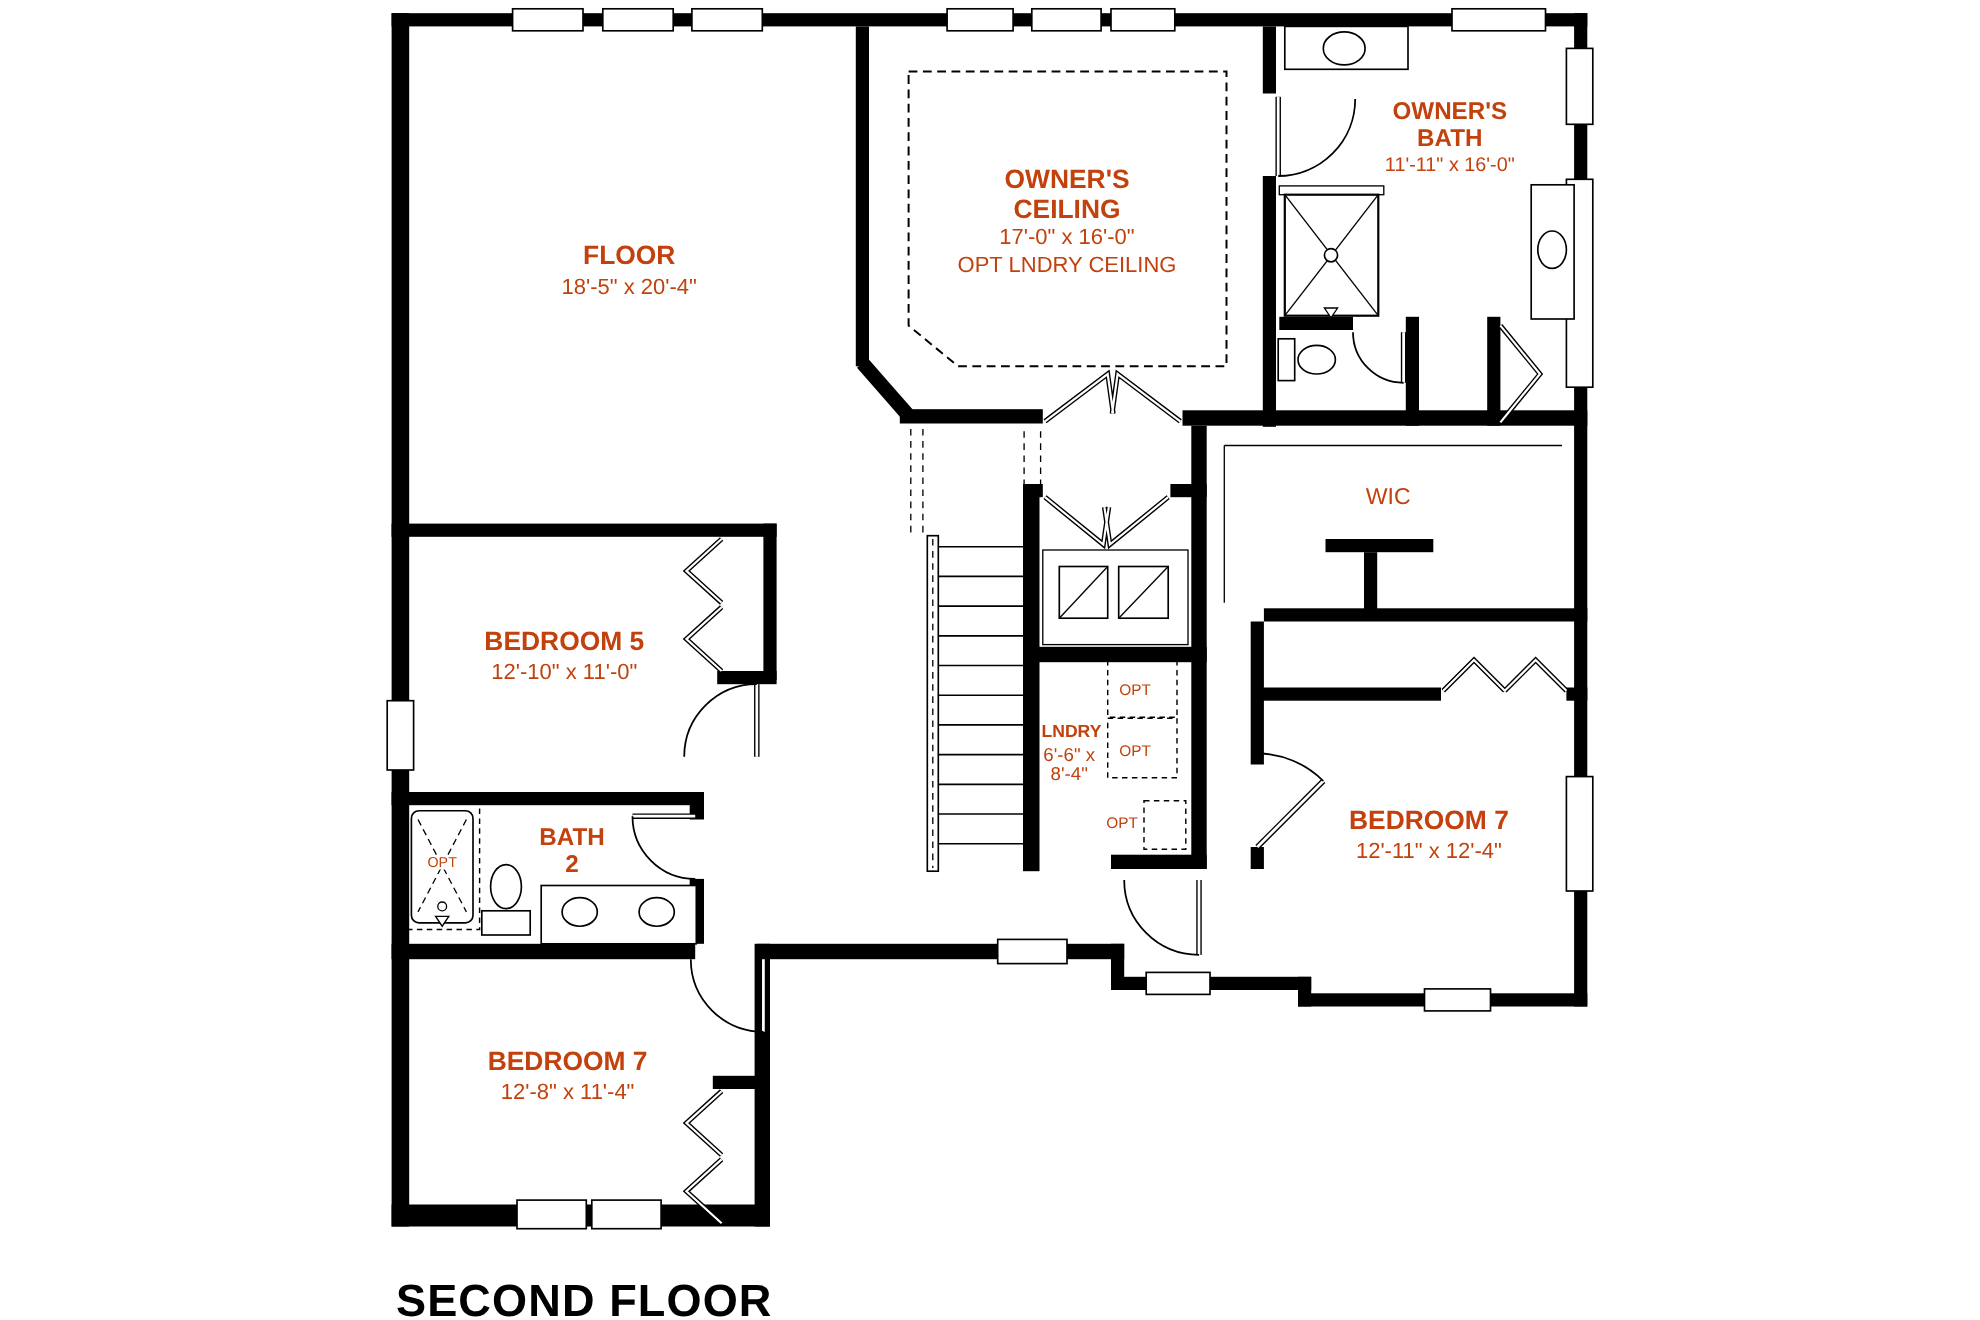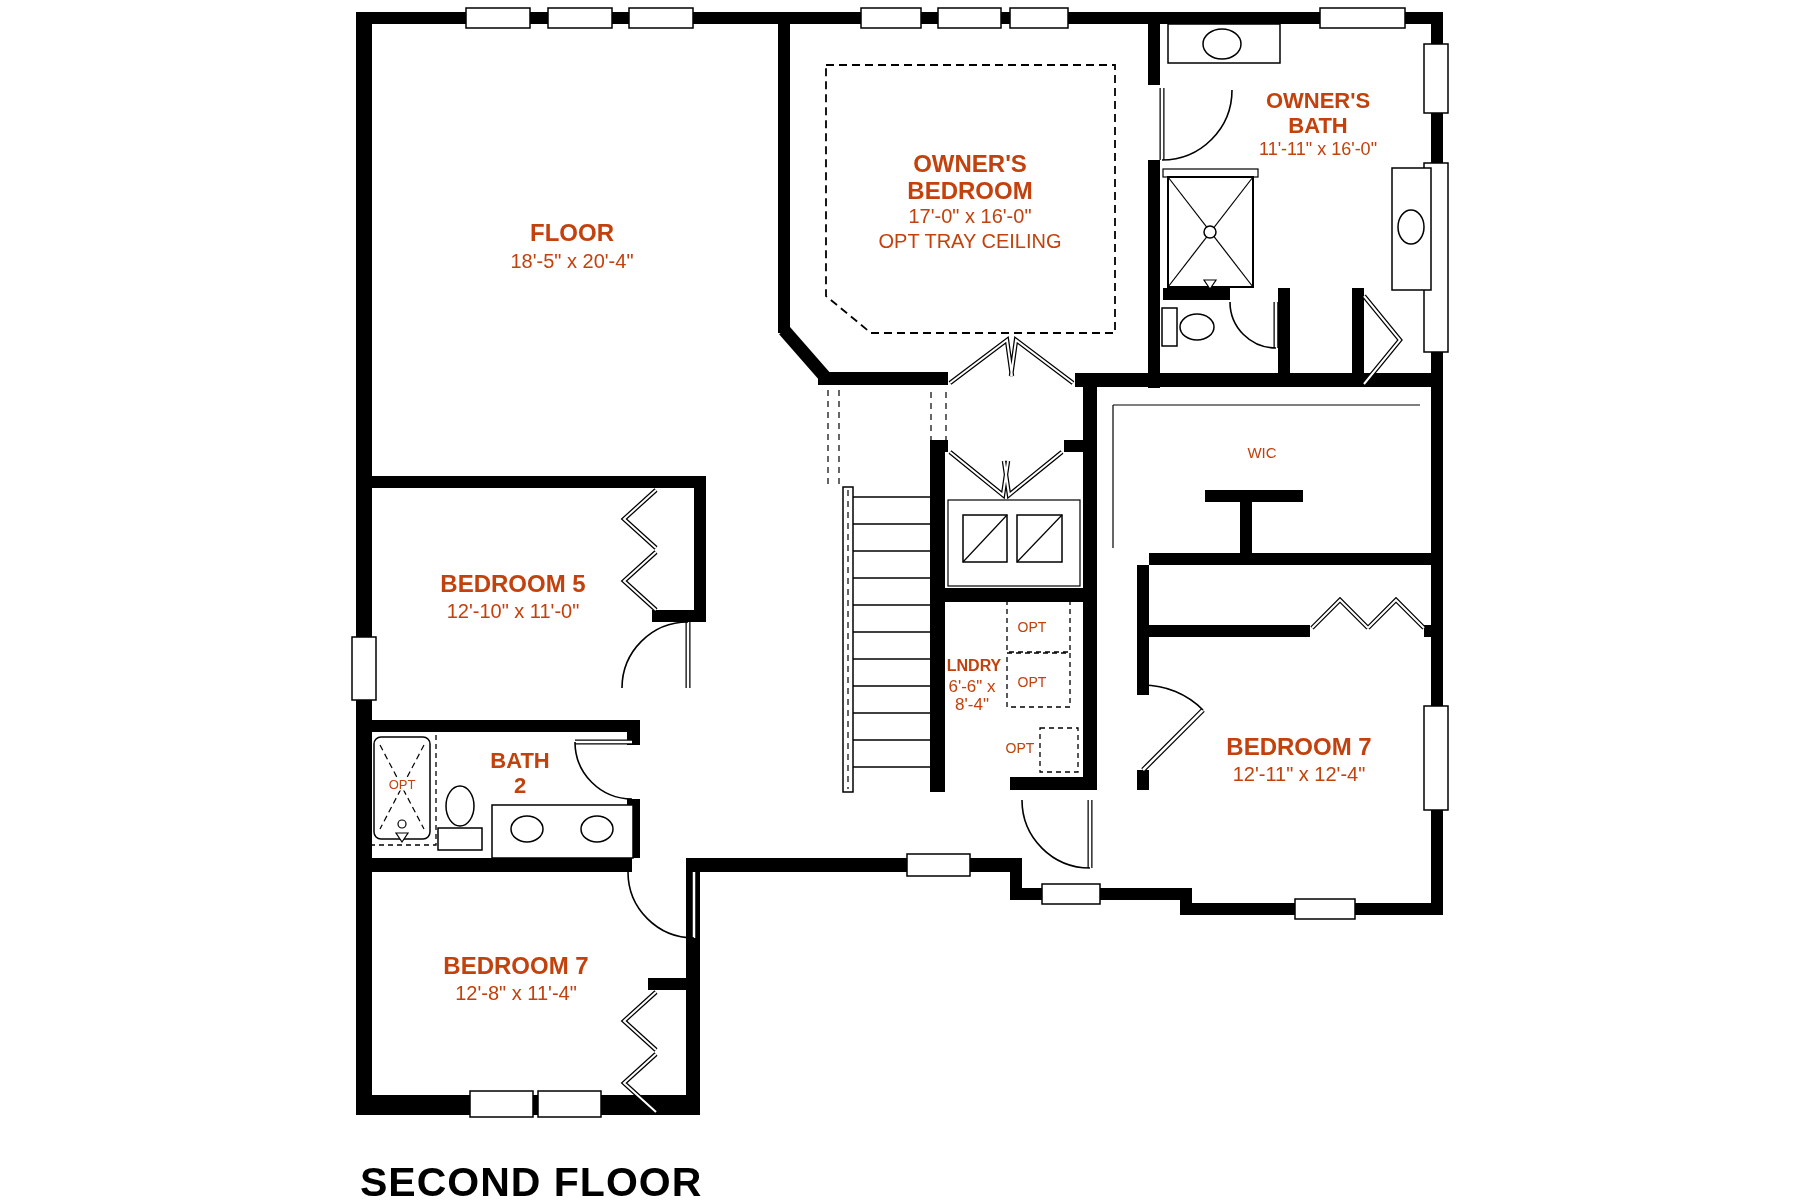--- a/index.html
+++ b/index.html
@@ -3,21 +3,21 @@
 <meta charset="utf-8">
 <style>
   html,body{margin:0;padding:0;background:#ffffff;}
   #stage{position:relative;width:1800px;height:1200px;background:#ffffff;overflow:hidden;
          font-family:"Liberation Sans", sans-serif;color:#000;}
   #plan-svg{position:absolute;left:0;top:0;}
   .lbl{position:absolute;transform:translate(-50%,-50%);white-space:nowrap;text-align:center;
        color:#c2410c;line-height:1;}
   .b{font-weight:bold;}
   .s24{font-size:24px;} .s22{font-size:22px;} .s21{font-size:16px;} .s20{font-size:20px;}
-  .s18{font-size:18px;} .s17{font-size:17px;} .s15{font-size:15px;} .s14{font-size:14px;} .s13{font-size:13px;}
+  .s18{font-size:18px;} .s17{font-size:17px;} .s15{font-size:21px;} .s14{font-size:14px;} .s13{font-size:13px;}
   .whitebg{background:#fff;padding:0 2px;}
   #floor-title{position:absolute;left:360px;top:1140px;font-size:41px;font-weight:bold;letter-spacing:1px;margin-top:19px;}
 </style>
 </head>
 <body>
 
 <div id="stage">
 
 <svg id="plan-svg" width="1800" height="1200" viewBox="0 0 1800 1200">
 
@@ -244,23 +244,23 @@
       <path d="M656,992 L624,1021 L656,1050 M656,1054 L624,1083 L656,1112" stroke="#000" stroke-width="4.5"></path>
       <path d="M656,992 L624,1021 L656,1050 M656,1054 L624,1083 L656,1112" stroke="#fff" stroke-width="2"></path>
     </g>
   </g>
 </svg>
 
   <div class="lbl b s24" style="left:572px;top:233px;">FLOOR</div>
   <div class="lbl s20" style="left:572px;top:261px;">18'-5" x 20'-4"</div>
 
   <div class="lbl b s24" style="left:970px;top:164px;">OWNER'S</div>
-  <div class="lbl b s24" style="left:970px;top:191px;">BEDROOM</div>
+  <div class="lbl b s24" style="left:970px;top:191px;">CEILING</div>
   <div class="lbl s20" style="left:970px;top:216px;">17'-0" x 16'-0"</div>
-  <div class="lbl s20" style="left:970px;top:241px;">OPT TRAY CEILING</div>
+  <div class="lbl s20" style="left:970px;top:241px;">OPT LNDRY CEILING</div>
 
   <div class="lbl b s22" style="left:1318px;top:101px;">OWNER'S</div>
   <div class="lbl b s22" style="left:1318px;top:126px;">BATH</div>
   <div class="lbl s18" style="left:1318px;top:149px;">11'-11" x 16'-0"</div>
 
   <div class="lbl b s24" style="left:513px;top:584px;">BEDROOM 5</div>
   <div class="lbl s20" style="left:513px;top:611px;">12'-10" x 11'-0"</div>
 
   <div class="lbl b s22" style="left:520px;top:761px;">BATH</div>
   <div class="lbl b s22" style="left:520px;top:786px;">2</div>

